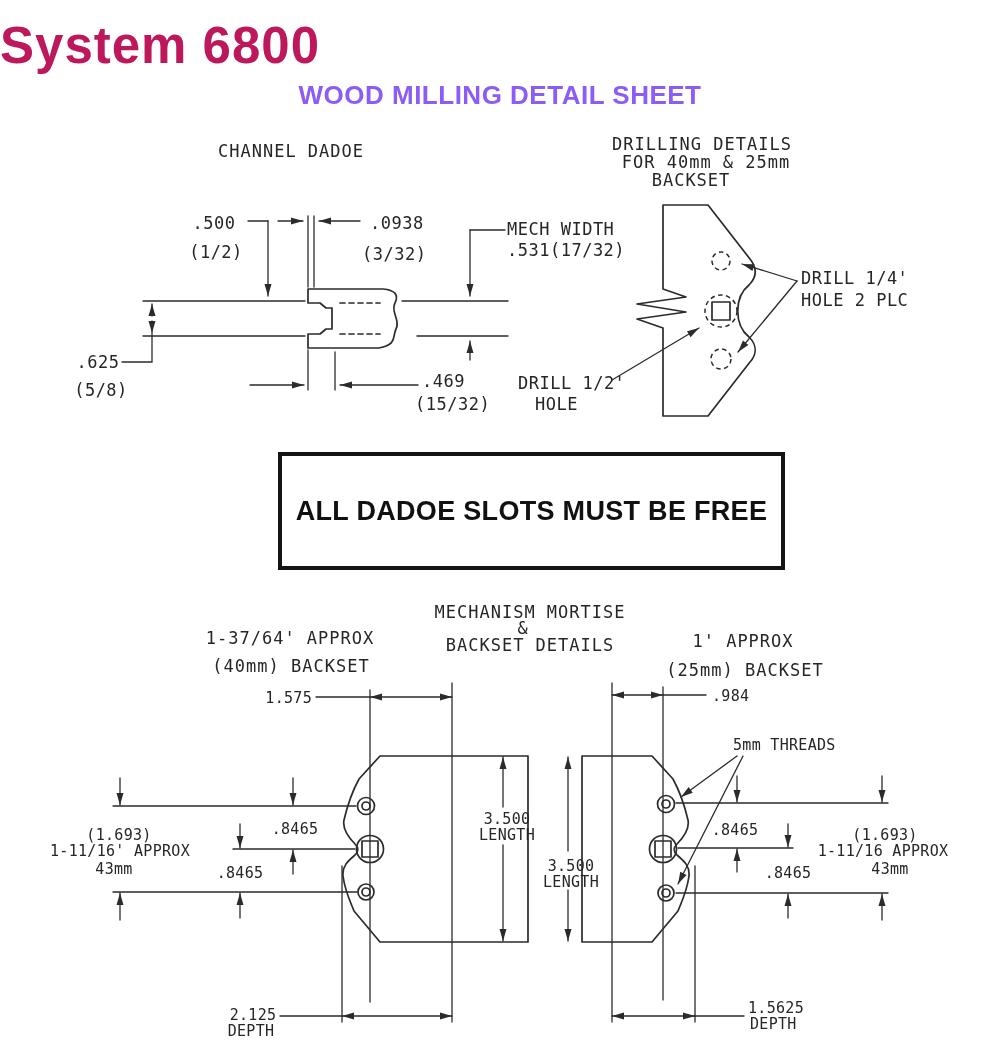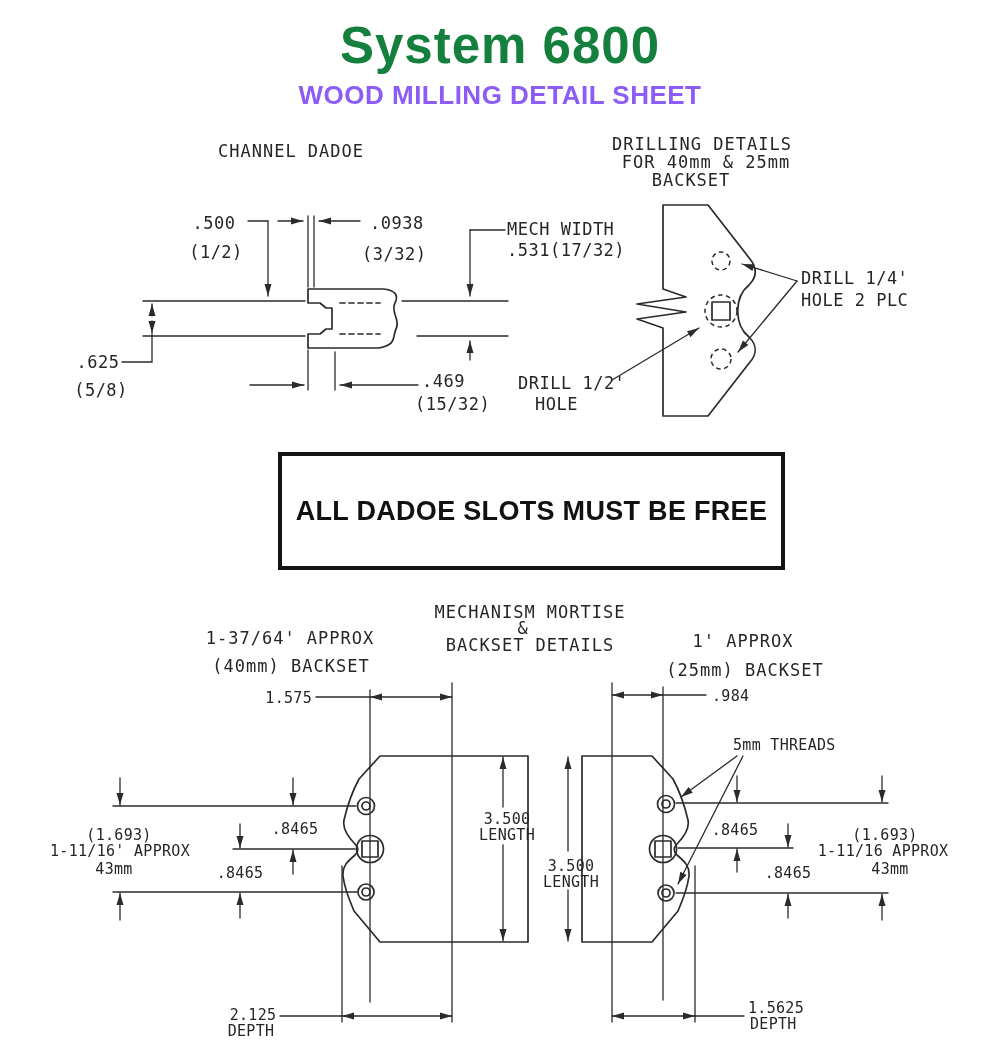--- a/index.html
+++ b/index.html
@@ -1,19 +1,19 @@
 <!DOCTYPE html>
 <html><head>
 <meta charset="utf-8">
 <style>
   html,body{margin:0;padding:0;background:#ffffff;}
   .sheet{position:relative;width:1000px;height:1058px;background:#fff;overflow:hidden;
          font-family:"Liberation Sans",sans-serif;color:#1c1c1c;}
-  .big-title{position:absolute;left:0;top:16px;width:100%;text-align:center;
-             font-size:51px;font-weight:bold;letter-spacing:1px;color:#15803d;}
+  .big-title{position:absolute;left:0;top:16px;width:100%;
+             font-size:51px;font-weight:bold;letter-spacing:1px;color:#be185d;}
   .sub-title{position:absolute;left:0;top:80px;width:100%;text-align:center;
              font-size:26px;font-weight:bold;letter-spacing:0.5px;color:#8b5cf6;}
   .warning-box{position:absolute;left:278px;top:452px;width:499px;height:110px;
                border:4px solid #141414;display:flex;flex-direction:column;
                justify-content:center;align-items:center;background:#fff;}
   .warning-line{font-size:27px;font-weight:bold;line-height:34px;color:#111;
                 letter-spacing:0.3px;white-space:nowrap;}
   svg{position:absolute;left:0;top:0;}
   .ln{fill:none;stroke:#2b2b2b;stroke-width:1.7;stroke-linejoin:round;stroke-linecap:round;}
   .dim{fill:none;stroke:#2b2b2b;stroke-width:1.3;stroke-linecap:round;}

